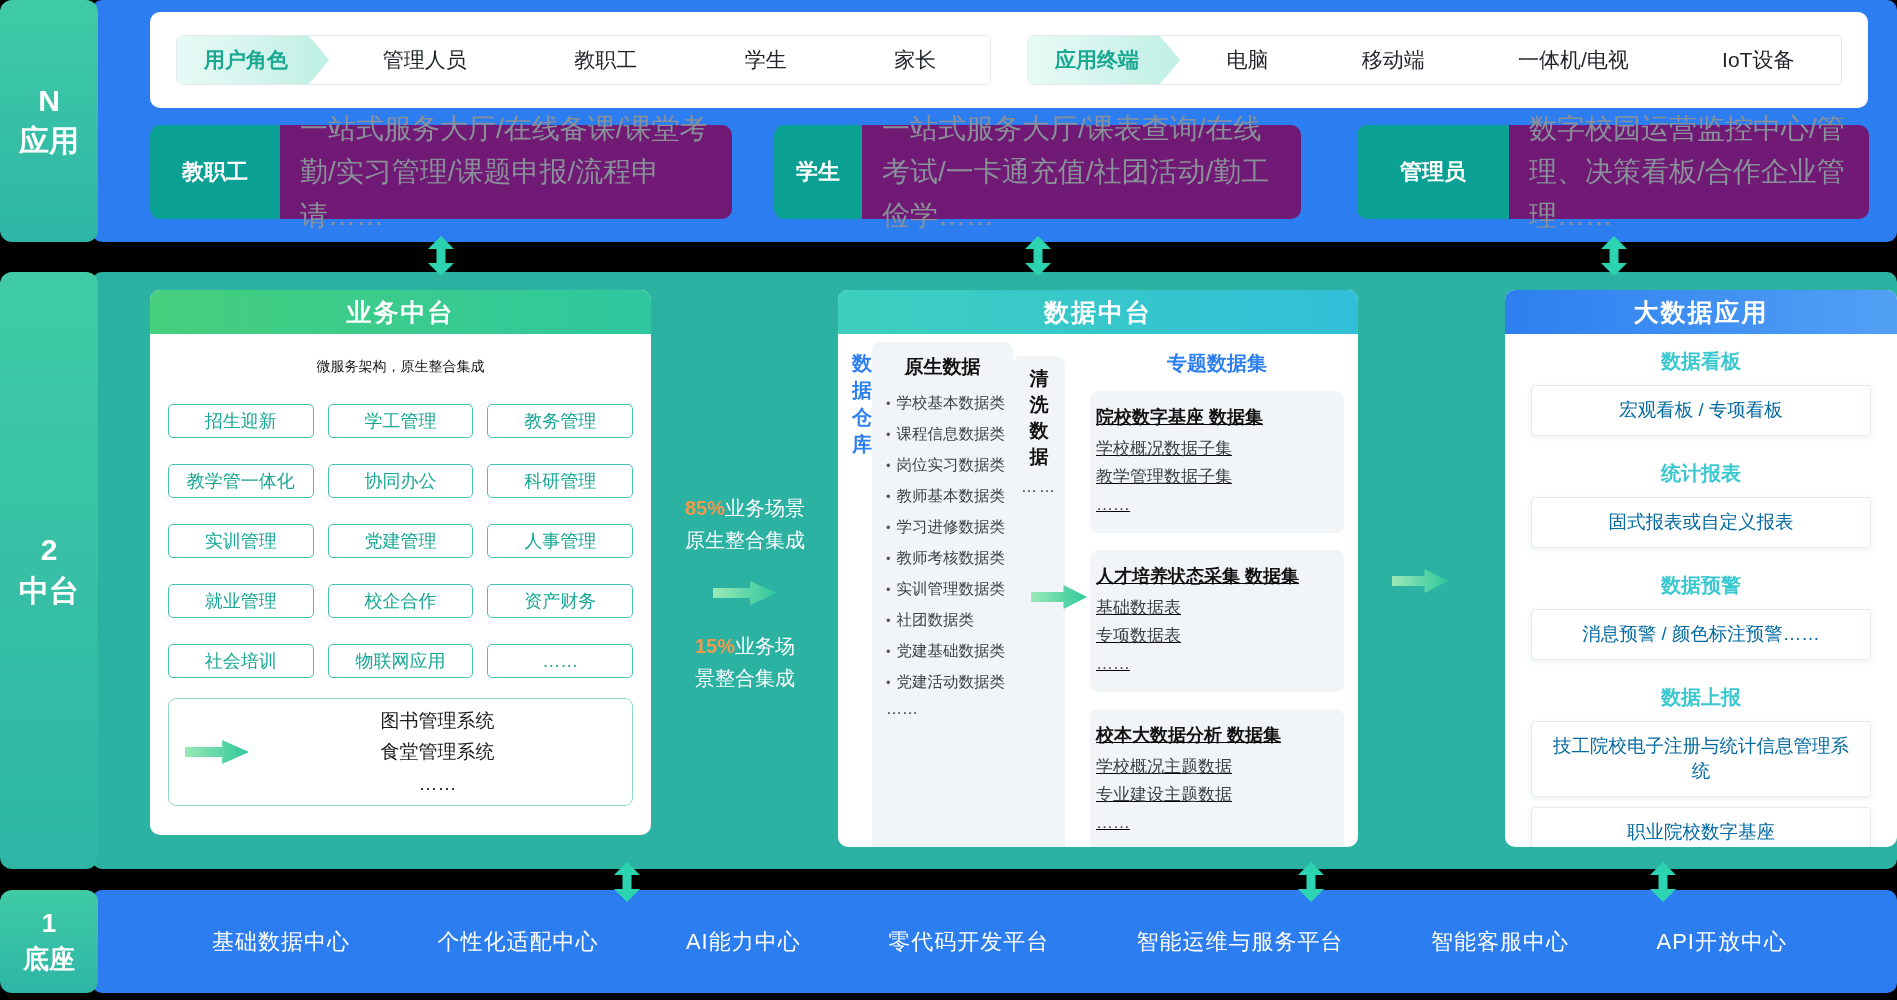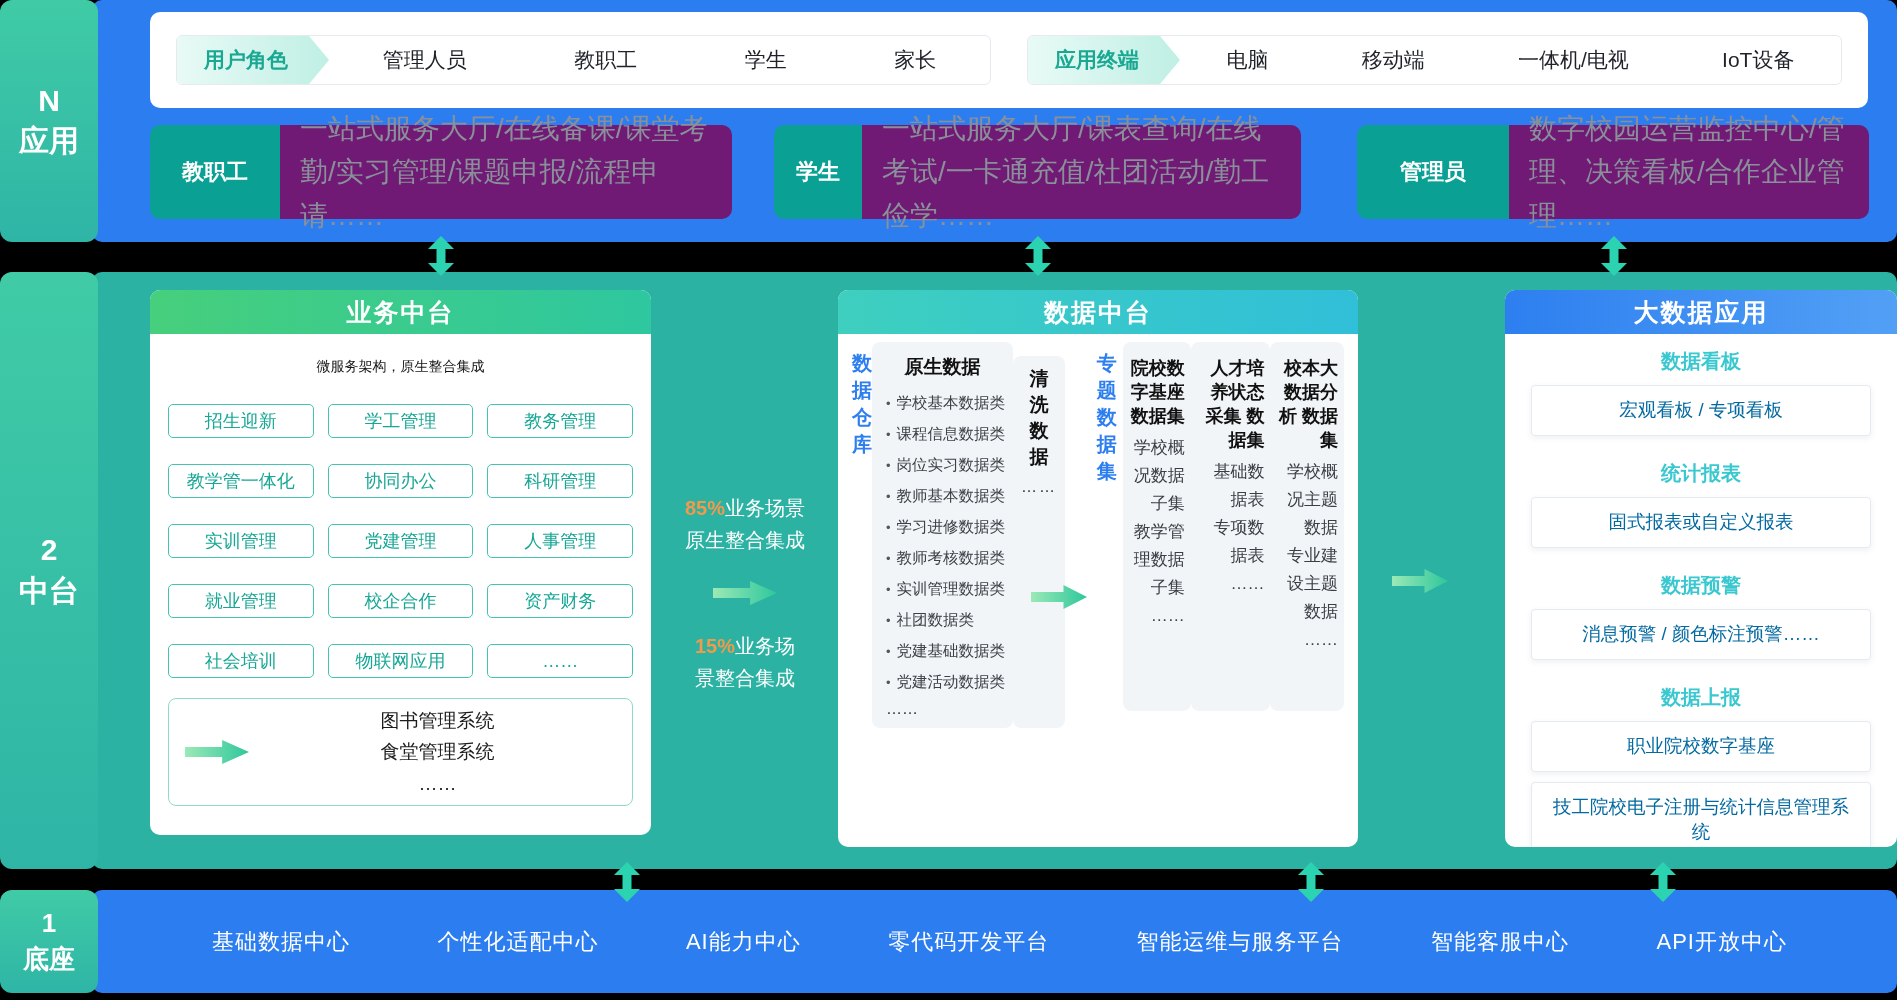--- a/index.html
+++ b/index.html
@@ -129,22 +129,22 @@
   .native-box { padding:12px 8px 10px; }
   .box-title { text-align:center; font-weight:bold; font-size:19px; color:#111; margin-bottom:8px; }
   .bullet-row { display:flex; align-items:baseline; gap:6px; padding-left:6px; line-height:30px; }
   .dot::before { content:"•"; color:#555; font-size:13px; }
   .bullet-text { font-size:15.5px; color:#3C4147; white-space:nowrap; }
   .native-more { font-size:16px; color:#333; padding-left:6px; margin-top:2px; }
   .clean-box { margin-top:14px; padding:10px 8px; text-align:center; }
   .clean-more { font-size:16px; color:#333; margin-top:2px; letter-spacing:2px; }
   .data-arrow-wrap { width:62px; display:flex; flex-direction:column; align-items:center; }
   .data-arrow-wrap .harrow { margin-top:240px; width:56px; }
-  .data-col-right { flex:1; display:flex; flex-direction:row; }
-  .topic-box { padding:14px 6px; text-align:right; margin-bottom:17px; }
+  .data-col-right { flex:1; display:flex; flex-direction:column; }
+  .topic-box { padding:14px 6px; text-align:left; margin-bottom:17px;text-decoration:underline; }
   .topic-title { font-weight:bold; font-size:18px; color:#111; margin-bottom:6px; }
   .topic-line { font-size:17px; color:#3A3F45; line-height:1.65; }
 
   
   .between-arrow { position:absolute; left:1392px; top:566px; z-index:3; width:56px; }
 
   
   .panel-bd { left:1466px; top:290px; width:392px; height:557px;margin-left:39px; }
   .bd-body { padding:6px 26px 14px; }
   .bd-label { text-align:center; color:#3AC8D0; font-weight:bold; font-size:20px; margin:24px 0 10px; }
@@ -343,22 +343,22 @@
       <div class="bd-label first">数据看板</div>
       <div class="bd-item">宏观看板 / 专项看板</div>
 
       <div class="bd-label">统计报表</div>
       <div class="bd-item">固式报表或自定义报表</div>
 
       <div class="bd-label">数据预警</div>
       <div class="bd-item">消息预警 / 颜色标注预警……</div>
 
       <div class="bd-label">数据上报</div>
+      <div class="bd-item">技工院校电子注册与统计信息管理系统</div>
       <div class="bd-item">职业院校数字基座</div>
-      <div class="bd-item">技工院校电子注册与统计信息管理系统</div>
       <div class="bd-item">……</div>
     </div>
   </div>
 
   <div class="varrow" style="left:614px; top:862px;">
       <span class="bar"></span>
     </div>
   <div class="varrow" style="left:1298px; top:862px;">
       <span class="bar"></span>
     </div>

